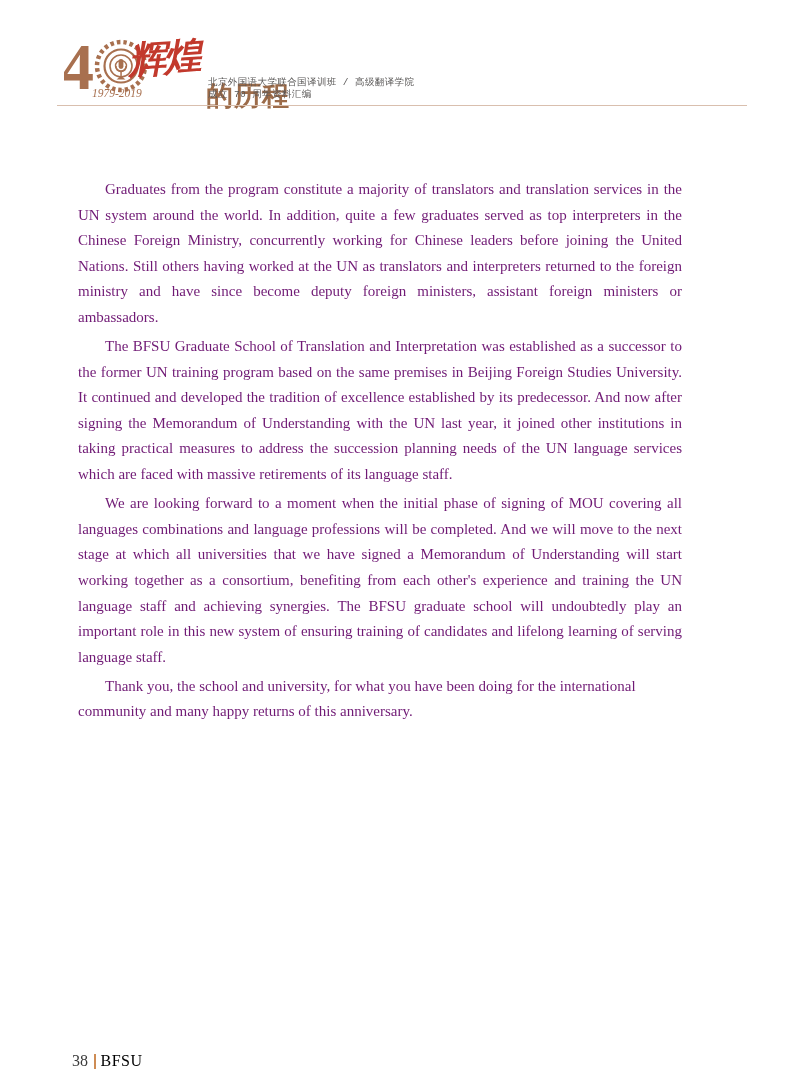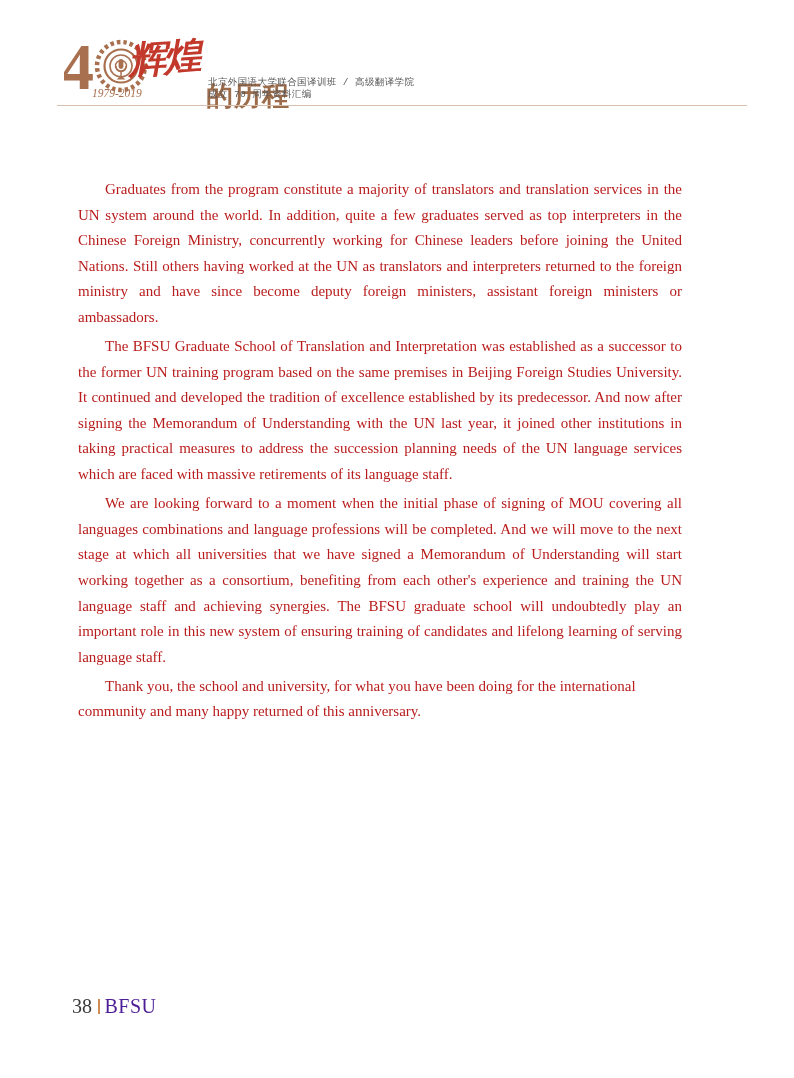--- a/index.html
+++ b/index.html
@@ -65,52 +65,52 @@
     height: 1px;
     background: #d9bfae;
   }
 
   
   .body-text {
     position: absolute;
     left: 78px;
     top: 177px;
     width: 604px;
-    color: #b91c1c;
+    color: #701a75;
     font-family: "Liberation Serif", serif;
     font-size: 15px;
     line-height: 25.6px;
   }
   .body-text p {
     text-indent: 27px;
     text-align: justify;
     margin: 0 0 3.5px 0;
   }
   .body-text p:last-child { text-align: left; }
 
   
   .footer {
     position: absolute;
     left: 72px;
-    top: 995px;
+    top: 1052px;
     display: flex;
     align-items: center;
     font-family: "Liberation Serif", serif;
-    font-size: 20px;
+    font-size: 16px;
     text-align: right;
   }
   .footer .page-num { color: #3a3a3a; }
   .footer .sep {
     width: 1.5px;
     height: 15px;
     background: #ce8c54;
     margin: 0 5px 0 6px;
   }
   .footer .brand {
-    color: #4c1d95;
+    color: #000000;
     letter-spacing: 0.5px;
   }
 </style>
 </head>
 <body>
 
 <div class="page">
 
   <div>
 
@@ -145,21 +145,21 @@
       <div>成立 70 周年资料汇编</div>
     </div>
 
     <div class="header-rule"></div>
   </div>
 
   <div class="body-text">
     <p>Graduates from the program constitute a majority of translators and translation services in the UN system around the world. In addition, quite a few graduates served as top interpreters in the Chinese Foreign Ministry, concurrently working for Chinese leaders before joining the United Nations. Still others having worked at the UN as translators and interpreters returned to the foreign ministry and have since become deputy foreign ministers, assistant foreign ministers or ambassadors.</p>
     <p>The BFSU Graduate School of Translation and Interpretation was established as a successor to the former UN training program based on the same premises in Beijing Foreign Studies University. It continued and developed the tradition of excellence established by its predecessor. And now after signing the Memorandum of Understanding with the UN last year, it joined other institutions in taking practical measures to address the succession planning needs of the UN language services which are faced with massive retirements of its language staff.</p>
     <p>We are looking forward to a moment when the initial phase of signing of MOU covering all languages combinations and language professions will be completed. And we will move to the next stage at which all universities that we have signed a Memorandum of Understanding will start working together as a consortium, benefiting from each other's experience and training the UN language staff and achieving synergies. The BFSU graduate school will undoubtedly play an important role in this new system of ensuring training of candidates and lifelong learning of serving language staff.</p>
-    <p>Thank you, the school and university, for what you have been doing for the international community and many happy returned of this anniversary.</p>
+    <p>Thank you, the school and university, for what you have been doing for the international community and many happy returns of this anniversary.</p>
   </div>
 
   <div class="footer">
     <span class="page-num">38</span>
     <span class="sep"></span>
     <span class="brand">BFSU</span>
   </div>
 
 </div>
 

